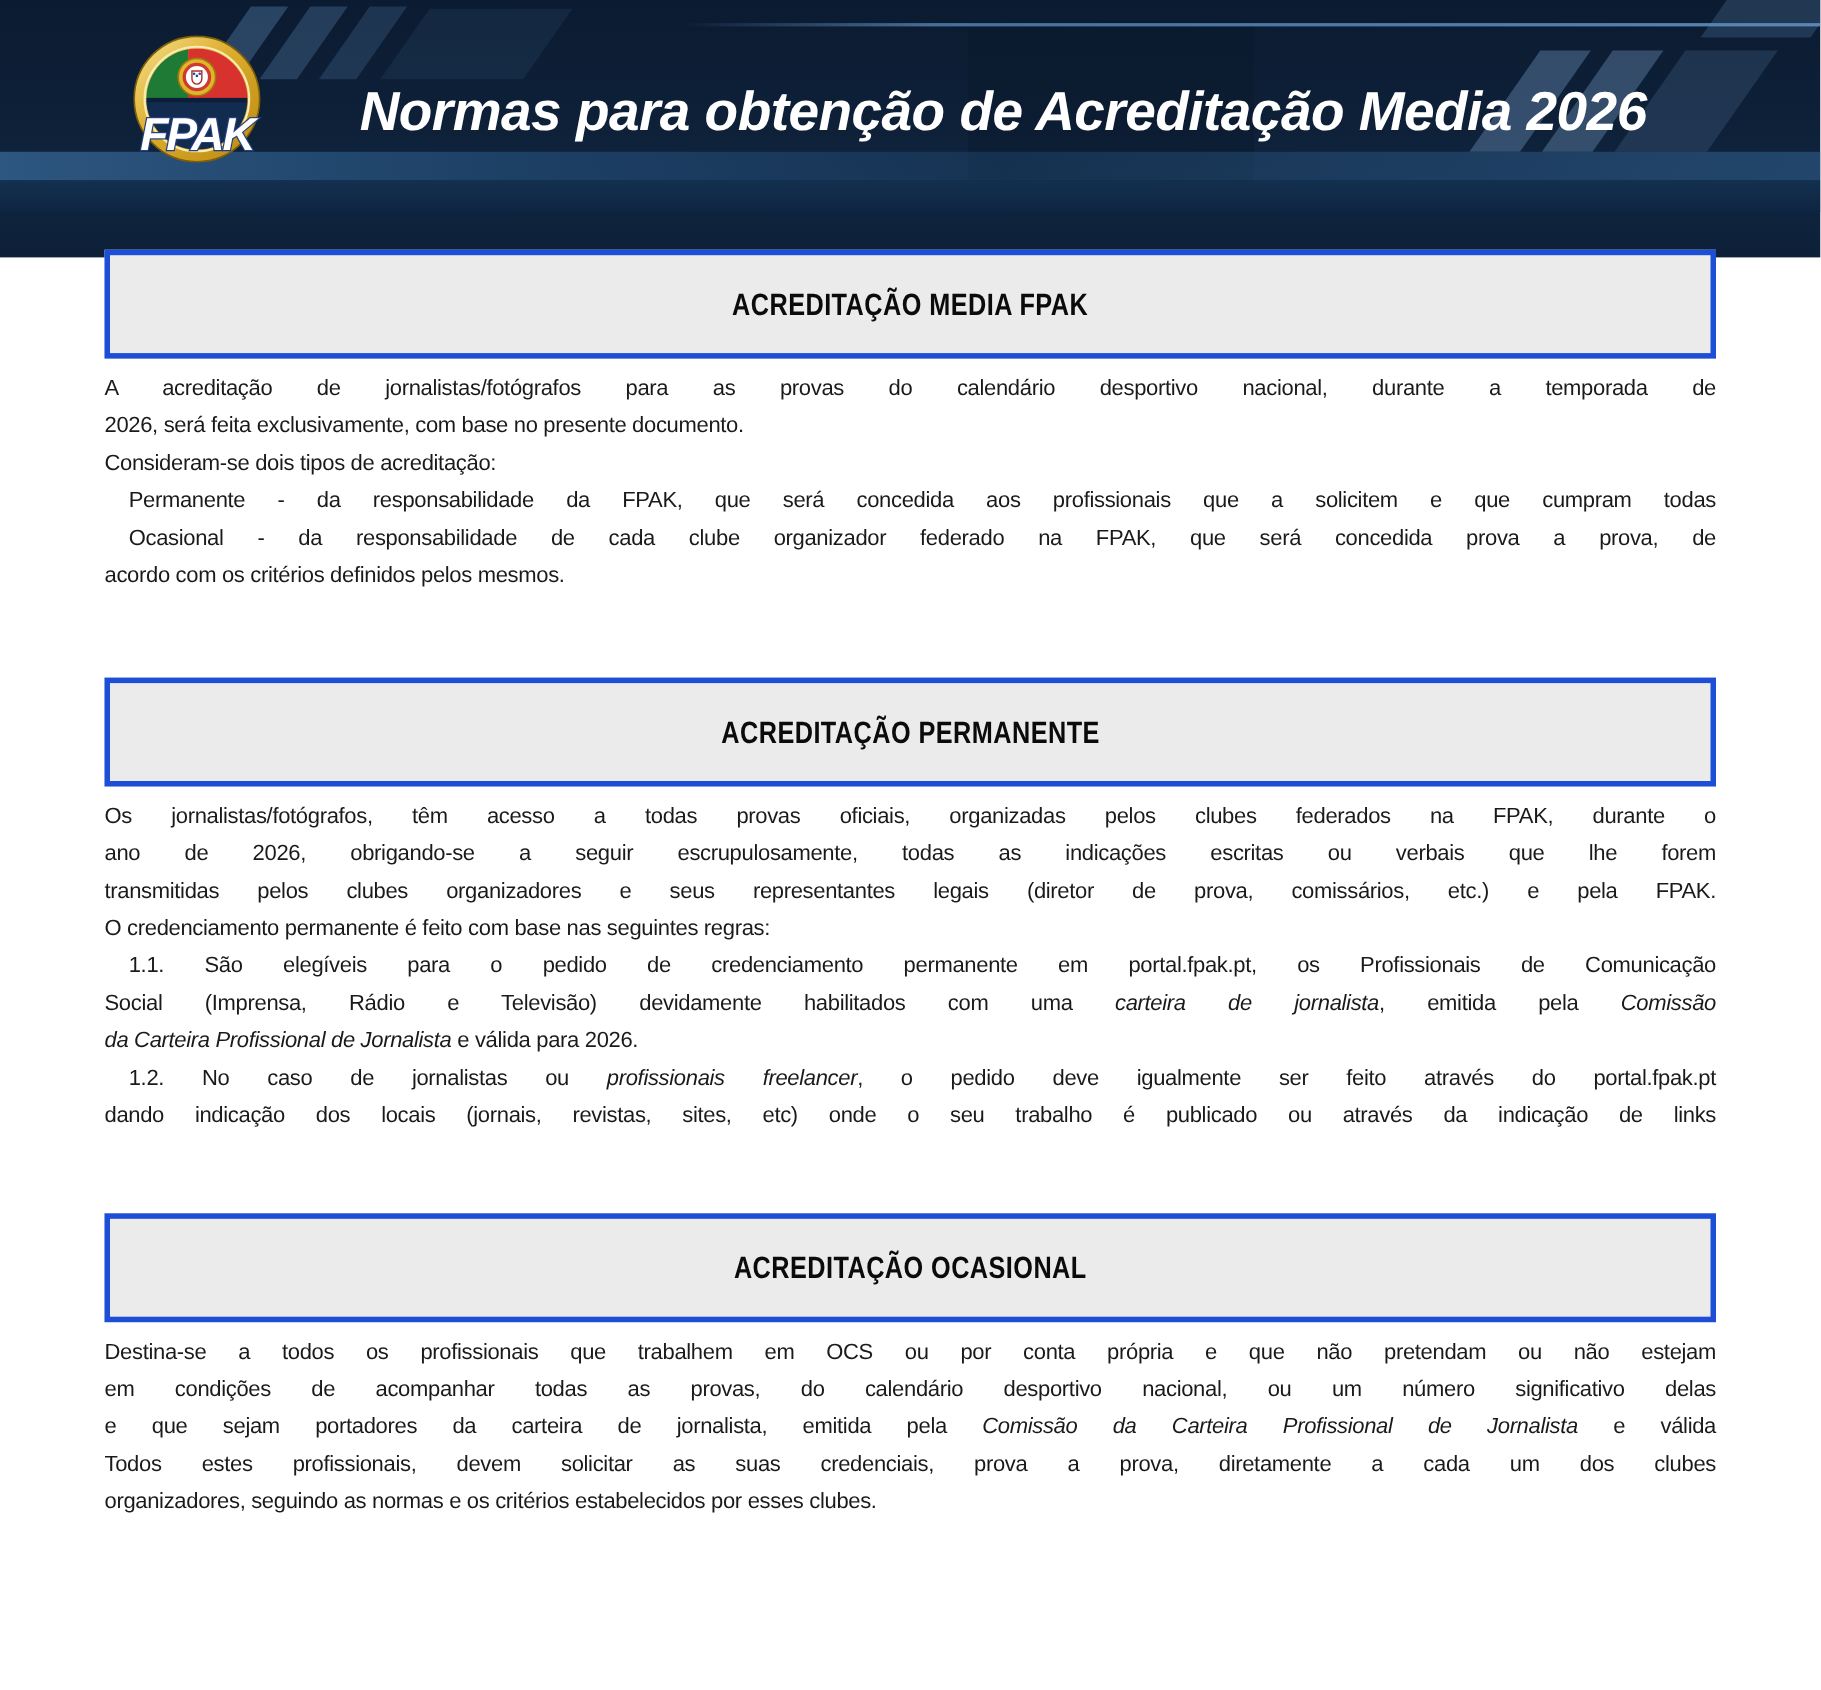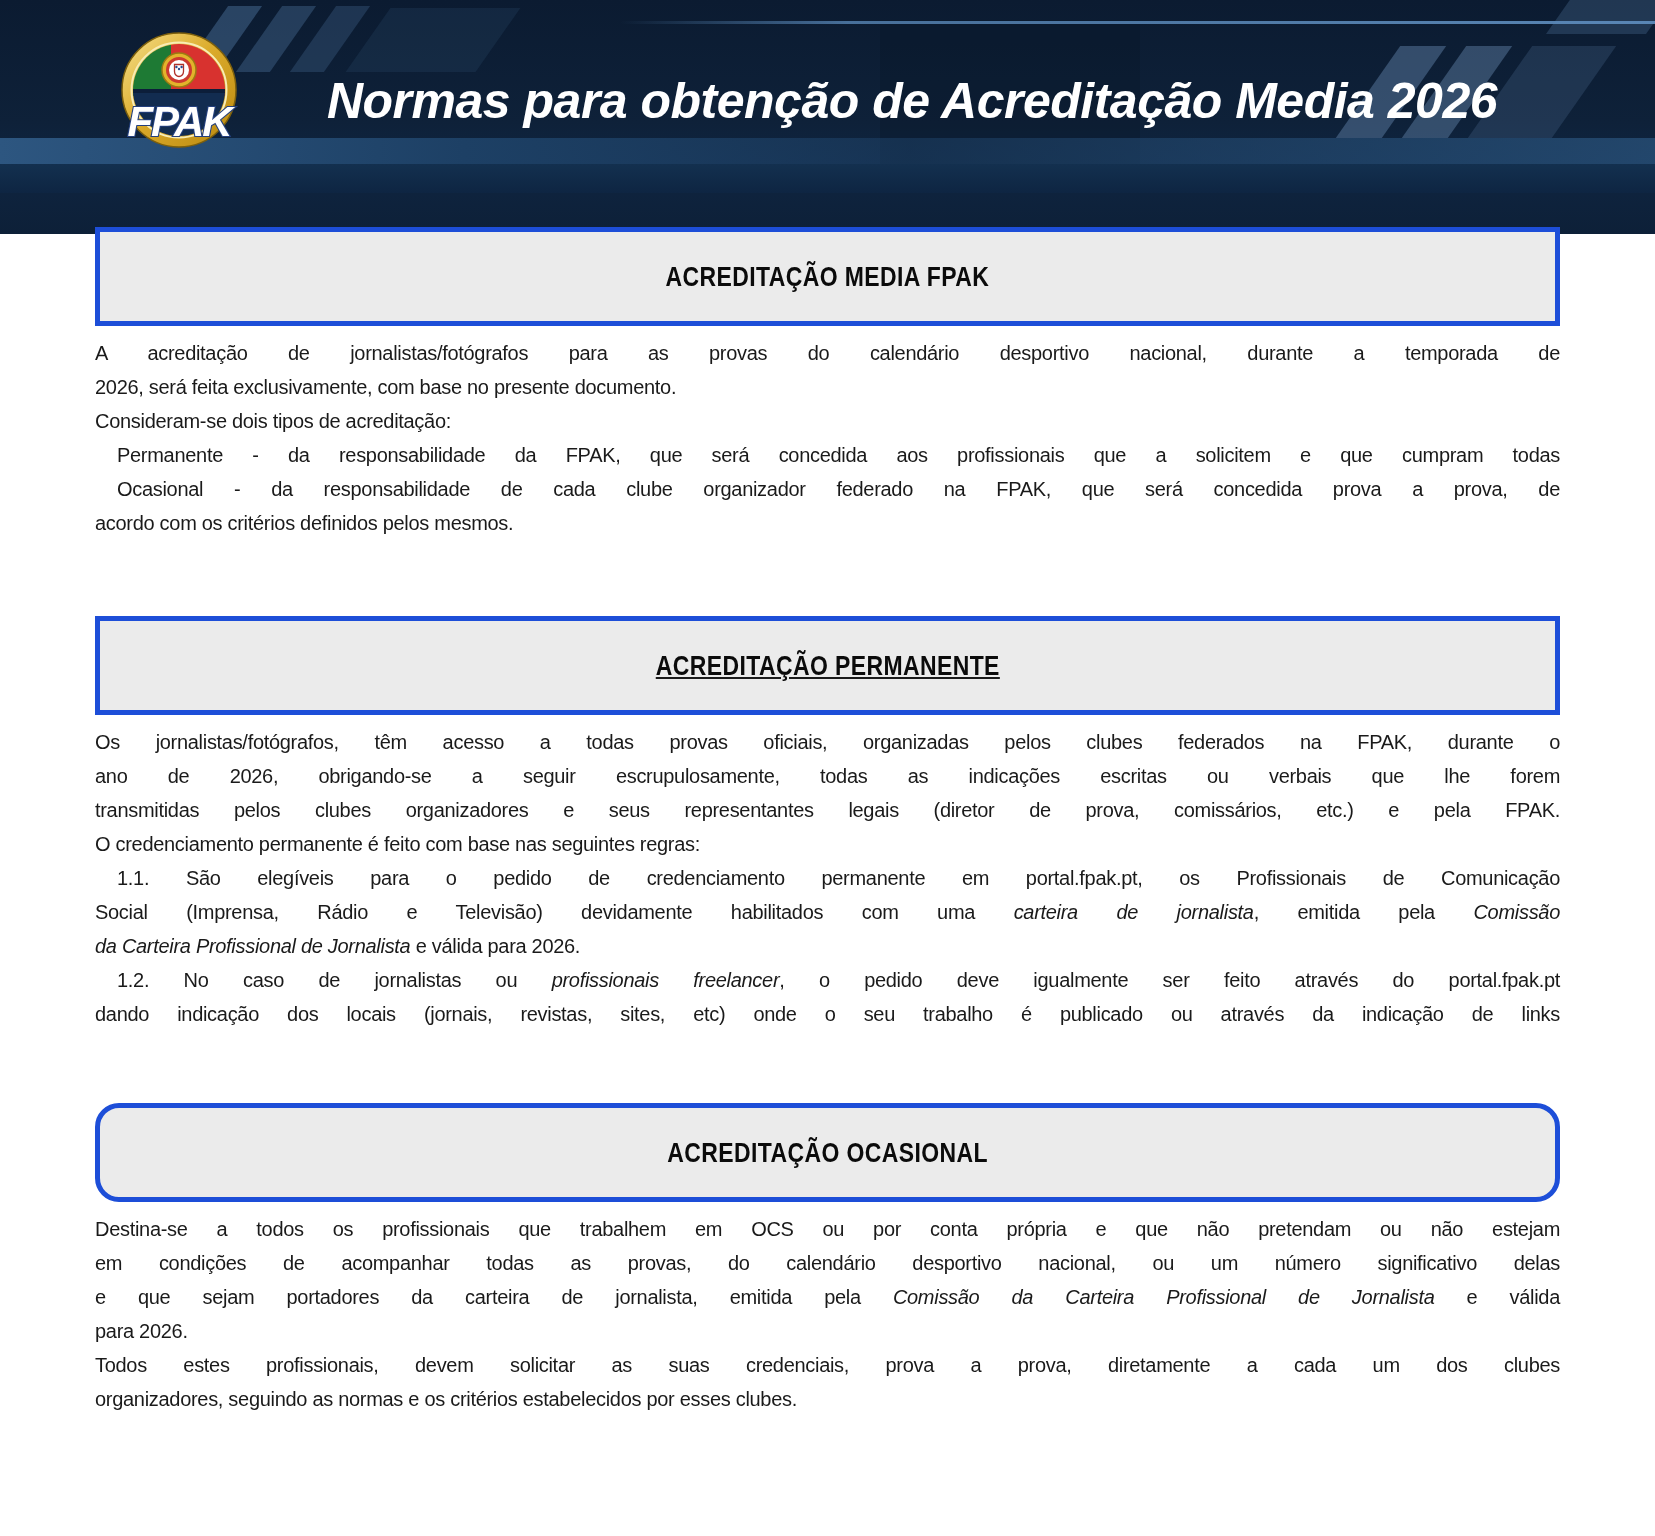--- a/index.html
+++ b/index.html
@@ -48,22 +48,22 @@
 
   
   .doc{position:absolute;top:193px;left:0;width:1655px;}
   .content{margin:0 95px;width:1465px;}
 
   .section-box{
     height:89px;border:5px solid #1d4ed8;background:#ebebeb;
     display:flex;align-items:center;justify-content:center;
   }
   .sec-0 .section-box{margin-top:34px;}
-  .sec-1 .section-box{margin-top:76px;text-decoration:underline;}
-  .sec-2 .section-box{margin-top:72px;border-radius:24px;}
+  .sec-1 .section-box{margin-top:76px;}
+  .sec-2 .section-box{margin-top:72px;}
   .section-heading{
     display:inline-block;transform:scaleX(.82);
     font-size:28px;font-weight:bold;color:#0b0b0b;
     letter-spacing:.5px;white-space:nowrap;
   }
   .paragraph{margin-top:10px;}
   .line{font-size:20px;line-height:34px;letter-spacing:-0.3px;color:#1a1a1a;}
   .line.just{text-align:justify;text-align-last:justify;-moz-text-align-last:justify;}
   .line b{font-weight:normal;margin-left:22px;}
   .line i{font-style:italic;}
@@ -150,19 +150,18 @@
   </section>
 
   <section class="doc-section sec-2">
     <div class="section-box">
       <span class="section-heading">ACREDITAÇÃO OCASIONAL</span>
     </div>
     <div class="paragraph">
           <div class="line just"><span>Destina-se a todos os profissionais que trabalhem em OCS ou por conta própria e que não pretendam ou não estejam</span></div>
           <div class="line just"><span>em condições de acompanhar todas as provas, do calendário desportivo nacional, ou um número significativo delas</span></div>
           <div class="line just"><span>e que sejam portadores da carteira de jornalista, emitida pela </span><i>Comissão da Carteira Profissional de Jornalista</i><span> e válida</span></div>
-          <div class="line"><span>para 2026.</span></div>
           <div class="line just"><span>Todos estes profissionais, devem solicitar as suas credenciais, prova a prova, diretamente a cada um dos clubes</span></div>
           <div class="line"><span>organizadores, seguindo as normas e os critérios estabelecidos por esses clubes.</span></div>
         </div>
   </section>
 </div>
 </main>
 
 </body></html>

